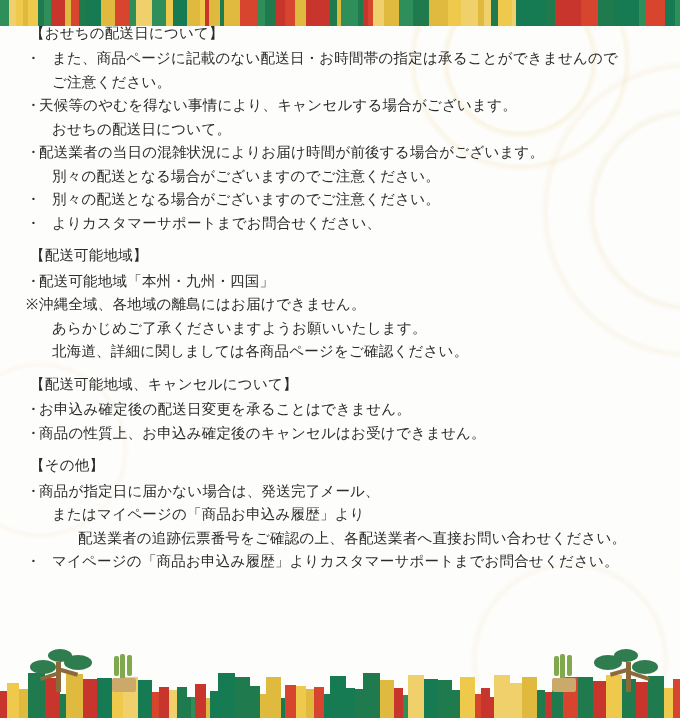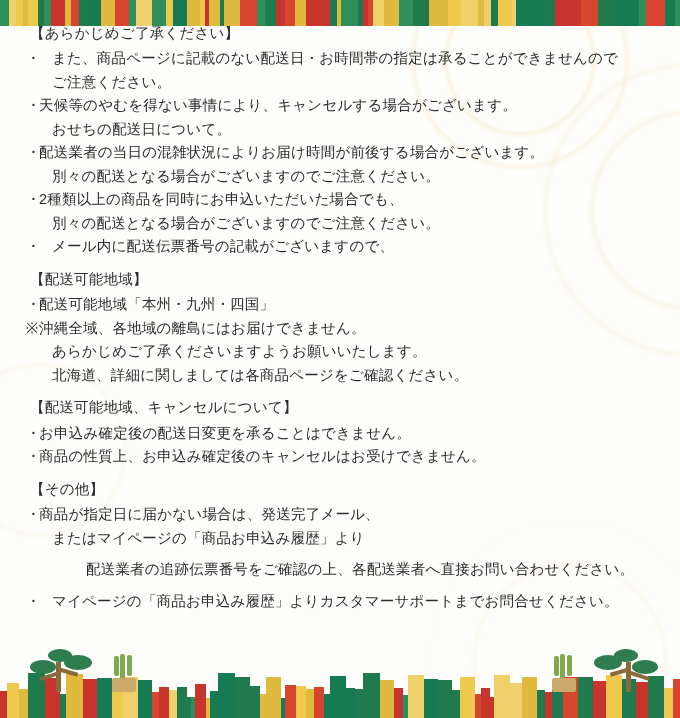--- a/index.html
+++ b/index.html
@@ -72,21 +72,21 @@
     position: absolute;
     left: 0;
     top: 0;
   }
   .sub {
     padding-left: 26px;
     margin: 0;
   }
   .sub2 {
     padding-left: 52px;
-    margin: 8px;
+    margin: 0;
   }
 
   
   .deco {
     position: absolute;
     bottom: 26px;
     pointer-events: none;
   }
   .trunk {
     position: absolute;
@@ -288,32 +288,32 @@
     <div class="trunk" style="left:40px;bottom:0;width:5px;height:30px;"></div>
     <div class="trunk" style="left:44px;bottom:14px;width:20px;height:4px;transform:rotate(18deg);"></div>
     <div class="trunk" style="left:24px;bottom:18px;width:20px;height:4px;transform:rotate(-16deg);"></div>
     <div class="pine" style="left:46px;bottom:18px;width:26px;height:14px;"></div>
     <div class="pine" style="left:8px;bottom:22px;width:28px;height:15px;"></div>
     <div class="pine" style="left:28px;bottom:30px;width:24px;height:13px;"></div>
   </div>
 
   <div class="content" id="content">
       <div class="block">
-        <p class="heading">【あらかじめご了承ください】</p>
+        <p class="heading">【おせちの配送日について】</p>
         <p class="li"><span class="mark">・</span></p>
         <p class="sub">また、商品ページに記載のない配送日・お時間帯の指定は承ることができませんので</p>
         <p class="sub">ご注意ください。</p>
         <p class="li"><span class="mark">・</span><span>天候等のやむを得ない事情により、キャンセルする場合がございます。</span></p>
         <p class="sub">おせちの配送日について。</p>
         <p class="li"><span class="mark">・</span><span>配送業者の当日の混雑状況によりお届け時間が前後する場合がございます。</span></p>
         <p class="sub">別々の配送となる場合がございますのでご注意ください。</p>
-        <p class="li"><span class="mark">・</span><span>2種類以上の商品を同時にお申込いただいた場合でも、</span></p>
+        <p class="li"><span class="mark">・</span></p>
         <p class="sub">別々の配送となる場合がございますのでご注意ください。</p>
         <p class="li"><span class="mark">・</span></p>
-        <p class="sub">メール内に配送伝票番号の記載がございますので、</p>
+        <p class="sub">よりカスタマーサポートまでお問合せください、</p>
       </div>
       <div class="block">
         <p class="heading">【配送可能地域】</p>
         <p class="li"><span class="mark">・</span><span>配送可能地域「本州・九州・四国」</span></p>
         <p class="li"><span class="mark">※</span><span>沖縄全域、各地域の離島にはお届けできません。</span></p>
         <p class="sub">あらかじめご了承くださいますようお願いいたします。</p>
         <p class="sub">北海道、詳細に関しましては各商品ページをご確認ください。</p>
       </div>
       <div class="block">
         <p class="heading">【配送可能地域、キャンセルについて】</p>

